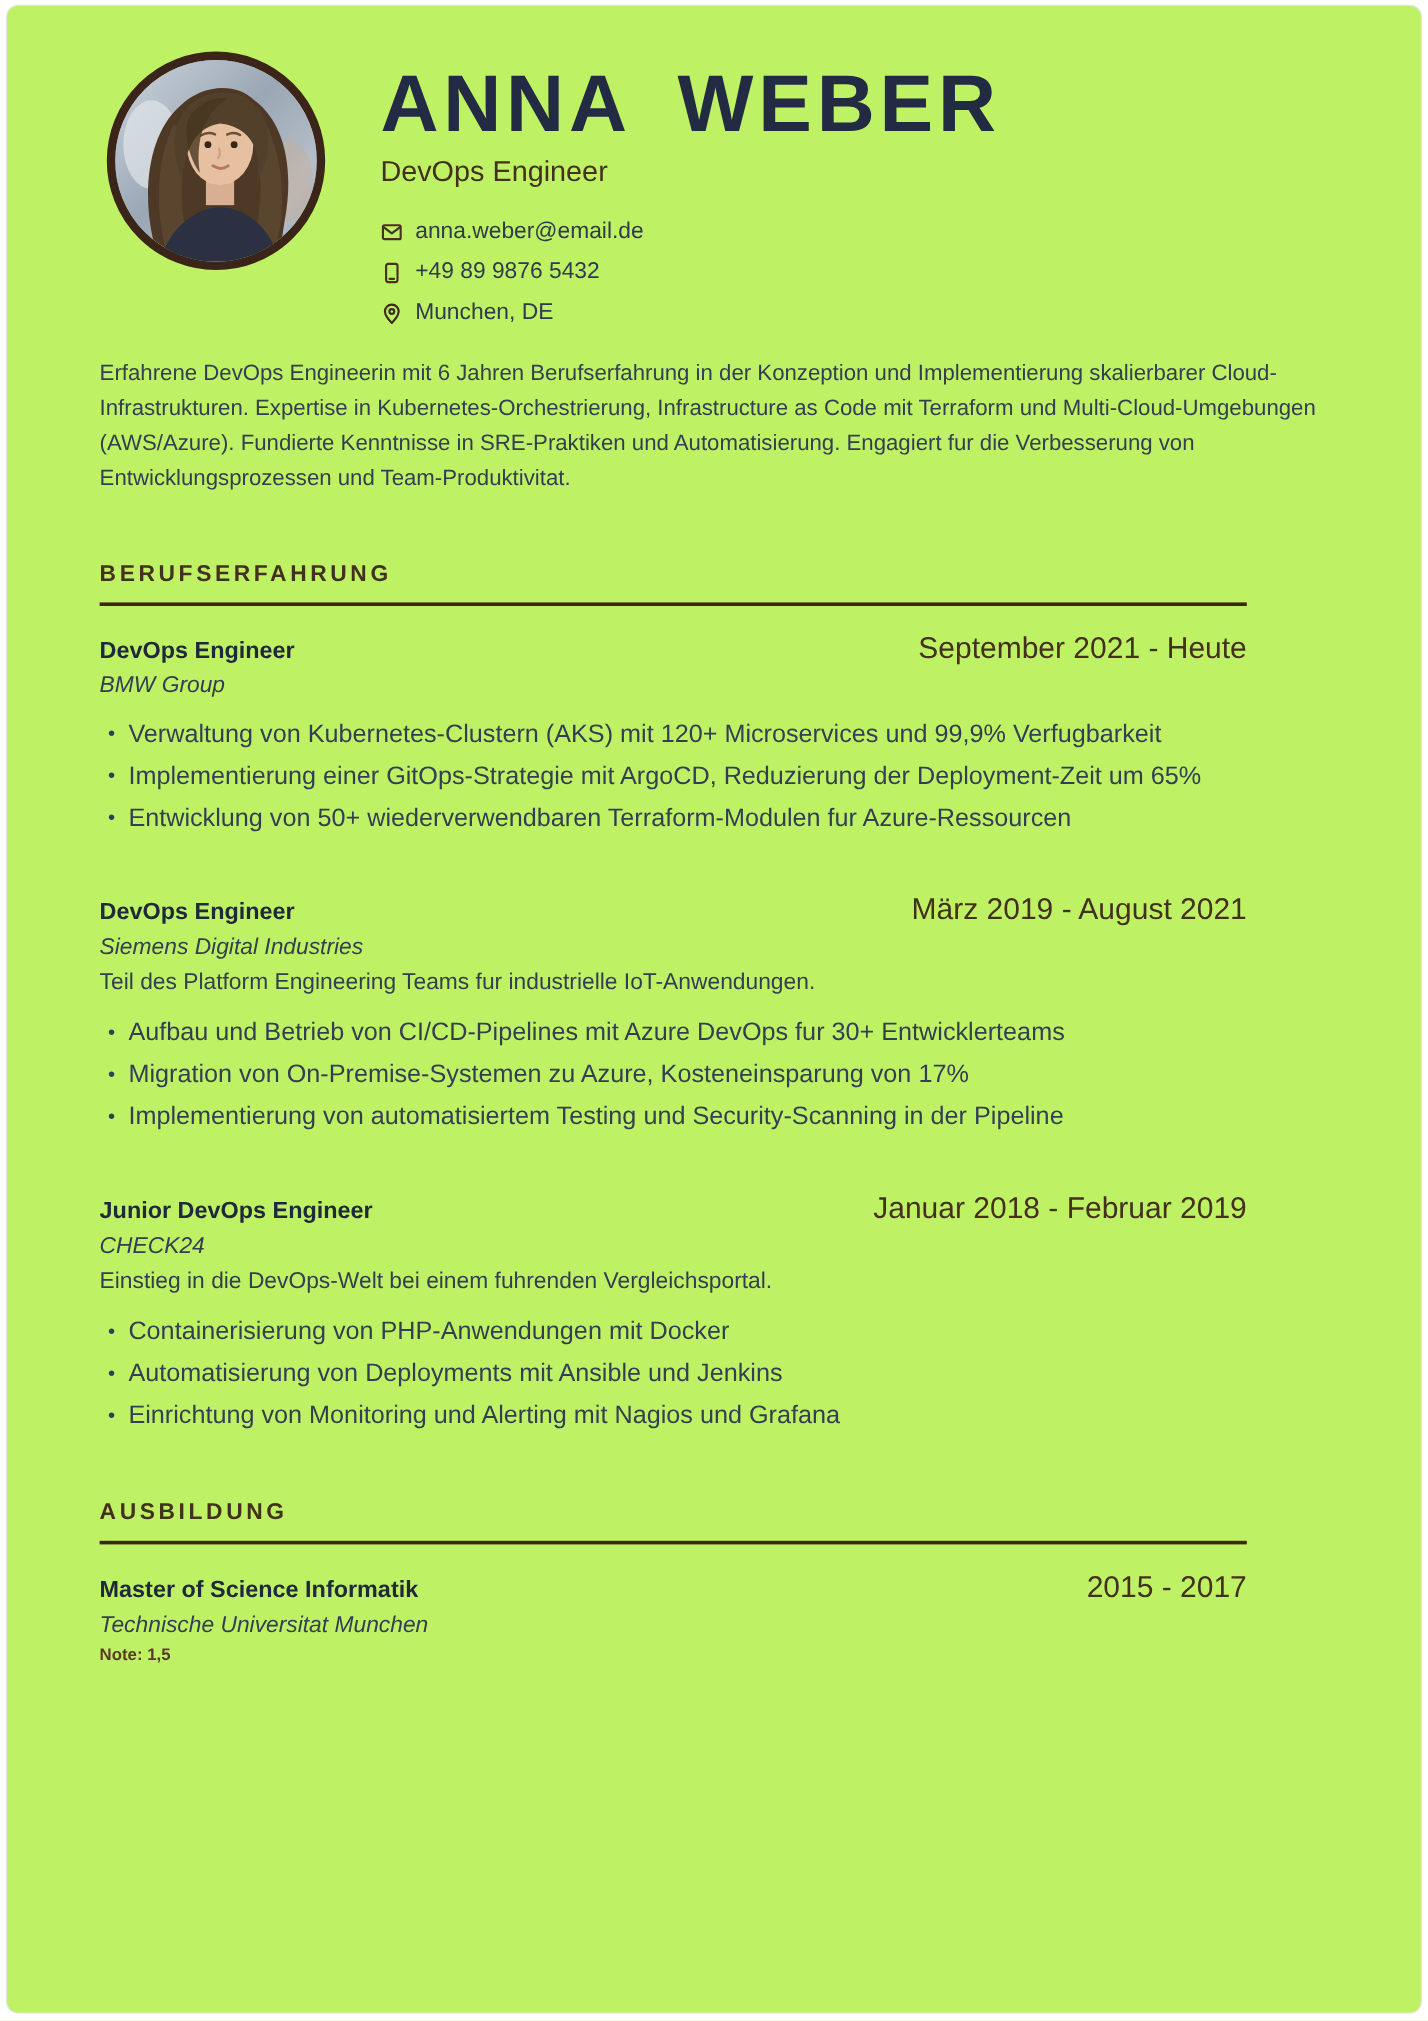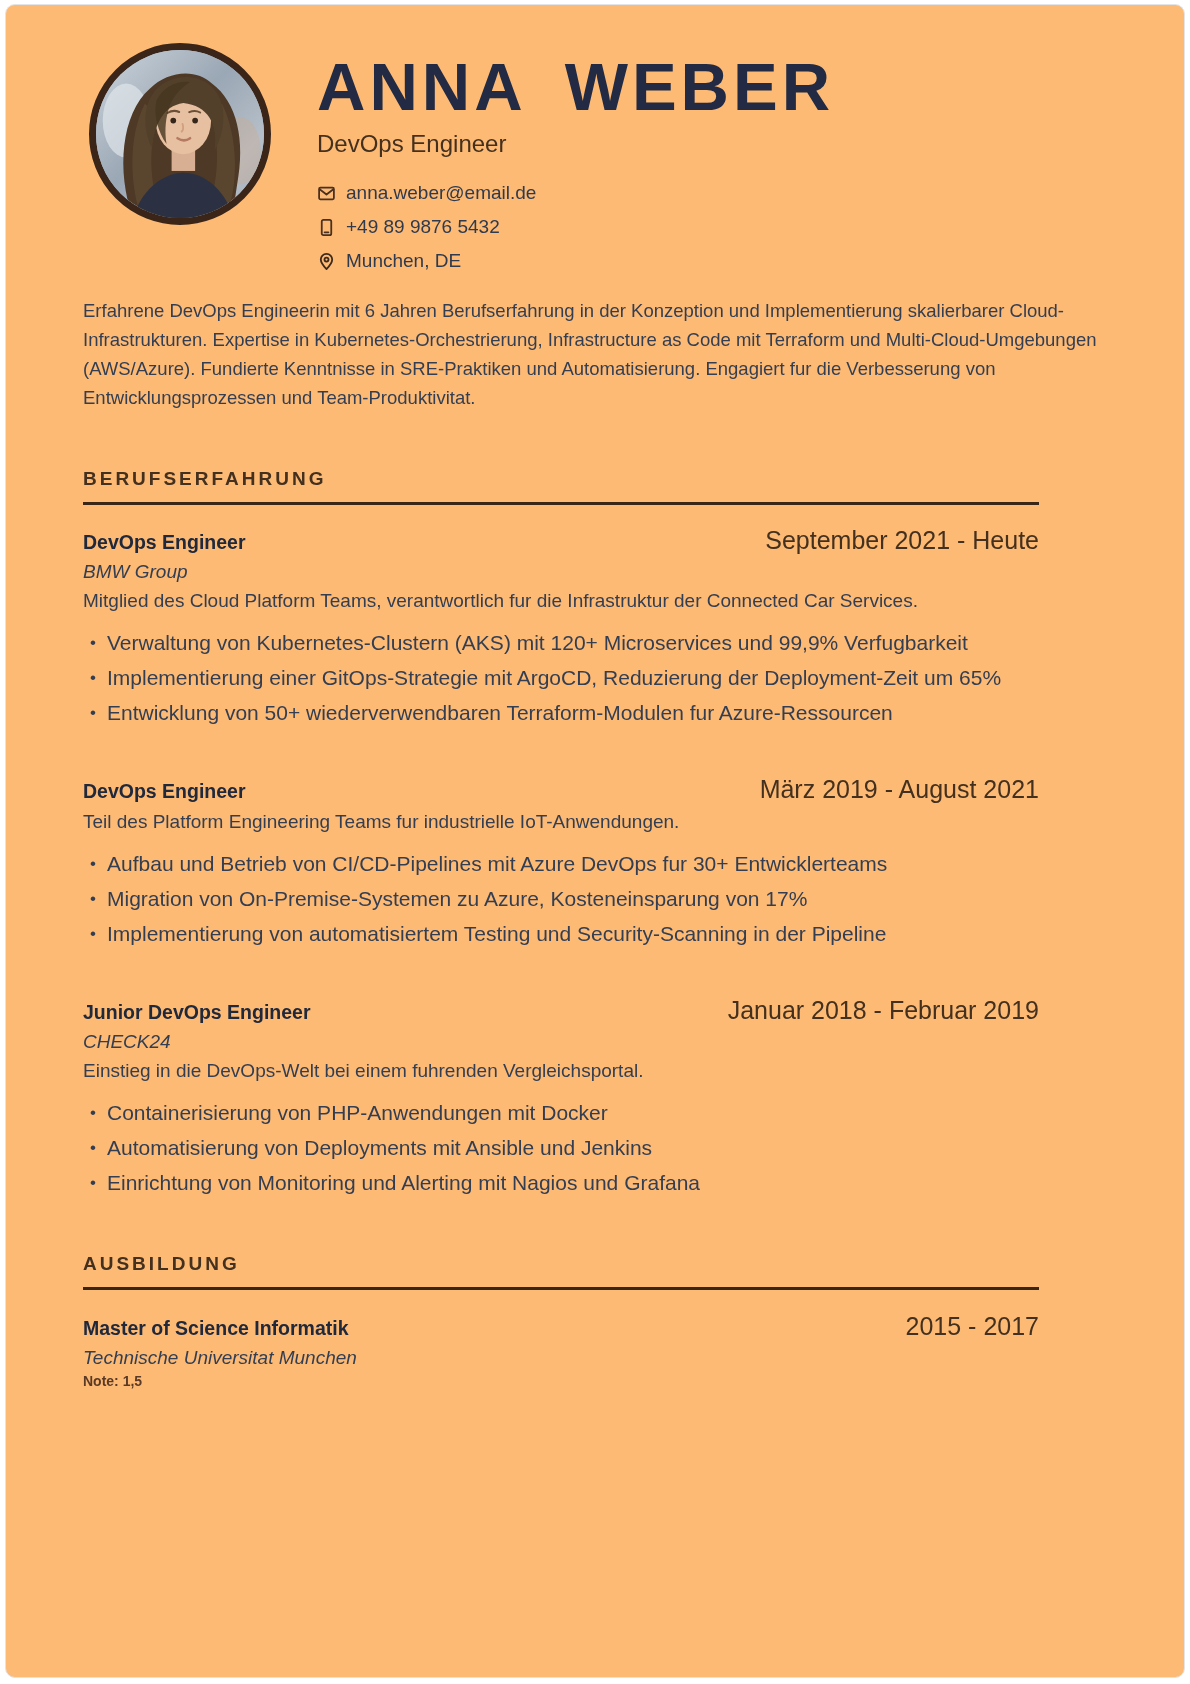--- a/index.html
+++ b/index.html
@@ -6,21 +6,21 @@
   html, body { background: #ffffff; }
   body {
     font-family: "Liberation Sans", "DejaVu Sans", sans-serif;
     color: #2f3a4e;
   }
   .page {
     position: relative;
     width: 1180px;
     height: 1674px;
     margin: 4px auto;
-    background: #fdba74;
+    background: #bef264;
     border: 1px solid #e4e4e6;
     border-radius: 10px;
     overflow: hidden;
   }
   .content { padding: 38px 77px 0 77px; }
 
   
   .header { display: flex; align-items: flex-start; gap: 46px; }
   .photo-wrap {
     flex: 0 0 auto;
@@ -181,33 +181,33 @@
     <div class="section">
       <div class="section-title">BERUFSERFAHRUNG</div>
       <hr class="section-rule">
 
       <div class="job">
         <div class="entry-head">
           <span class="entry-title">DevOps Engineer</span>
           <span class="entry-dates">September 2021 - Heute</span>
         </div>
         <div class="entry-company">BMW Group</div>
-        <div class="entry-desc">Mitglied des Cloud Platform Teams, verantwortlich fur die Infrastruktur der Connected Car Services.</div>
         <ul class="bullets">
           <li>Verwaltung von Kubernetes-Clustern (AKS) mit 120+ Microservices und 99,9% Verfugbarkeit</li>
           <li>Implementierung einer GitOps-Strategie mit ArgoCD, Reduzierung der Deployment-Zeit um 65%</li>
           <li>Entwicklung von 50+ wiederverwendbaren Terraform-Modulen fur Azure-Ressourcen</li>
         </ul>
       </div>
 
       <div class="job">
         <div class="entry-head">
           <span class="entry-title">DevOps Engineer</span>
           <span class="entry-dates">März 2019 - August 2021</span>
         </div>
+        <div class="entry-company">Siemens Digital Industries</div>
         <div class="entry-desc">Teil des Platform Engineering Teams fur industrielle IoT-Anwendungen.</div>
         <ul class="bullets">
           <li>Aufbau und Betrieb von CI/CD-Pipelines mit Azure DevOps fur 30+ Entwicklerteams</li>
           <li>Migration von On-Premise-Systemen zu Azure, Kosteneinsparung von 17%</li>
           <li>Implementierung von automatisiertem Testing und Security-Scanning in der Pipeline</li>
         </ul>
       </div>
 
       <div class="job">
         <div class="entry-head">

